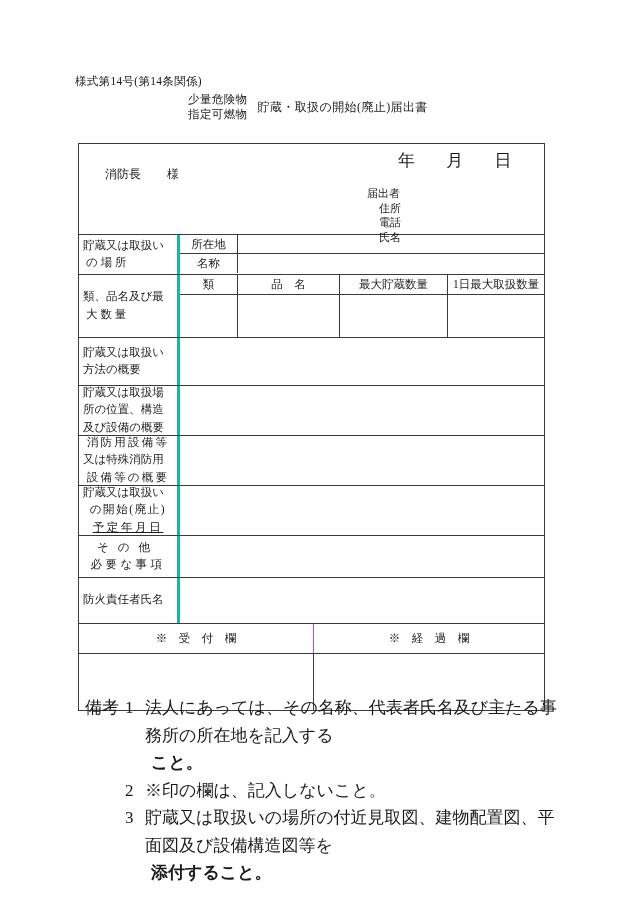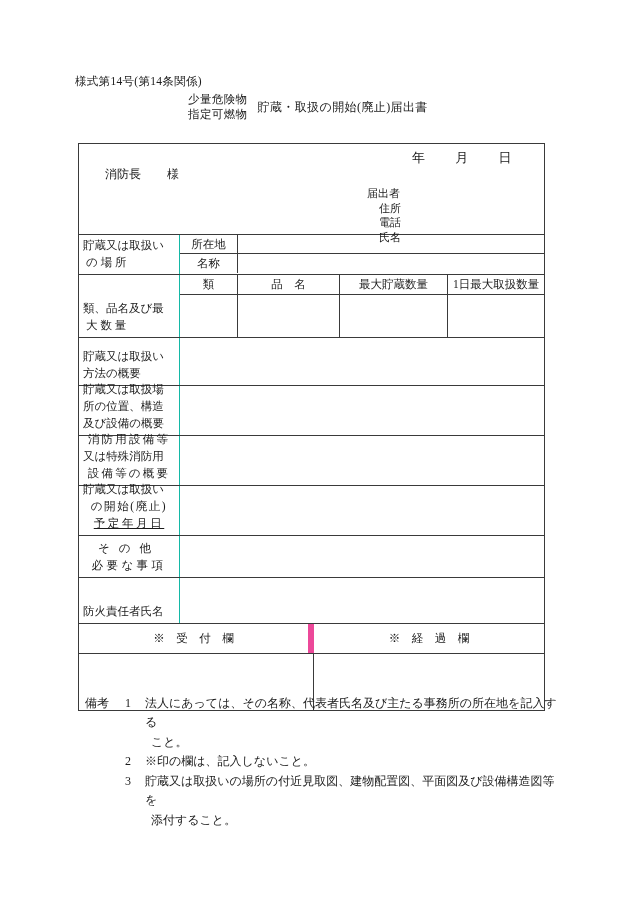--- a/index.html
+++ b/index.html
@@ -68,25 +68,25 @@
   .row {
     display: flex;
     border-bottom: 1px solid #3a3a3a;
     box-sizing: border-box;
   }
   .row:last-child { border-bottom: none; }
 
   .cell-label {
     width: 101px;
     flex: 0 0 101px;
-    border-right: 1px solid #14b8a6;
+    border-right: 3px solid #14b8a6;
     box-sizing: border-box;
     display: flex;
     flex-direction: column;
-    justify-content: flex-end;
+    justify-content: center;
     padding: 2px 4px;
     font-size: 11.5px;
     line-height: 1.5;
   }
   .cell-label .ln { display: block; white-space: nowrap; }
 
   
   .sp2 { display: flex; justify-content: space-between; padding: 0 1px; }
   .sp3 { display: flex; justify-content: space-between; padding: 0 3px; }
   .center { text-align: center; }
@@ -99,21 +99,21 @@
   
   .top-block {
     position: relative;
     height: 90px;
     box-sizing: border-box;
   }
   .date-line {
     position: absolute;
     right: 32px;
     top: 5px;
-    font-size: 13px;
+    font-size: 17px;
     letter-spacing: 0.5px;
     white-space: nowrap;
   }
   .date-line span { margin-left: 26px; }
   .date-line span:first-child { margin-left: 0; }
   .addressee {
     position: absolute;
     left: 26px;
     top: 22px;
     font-size: 12px;
@@ -188,21 +188,21 @@
     box-sizing: border-box;
   }
   .receipt-body {
     display: flex;
     height: 56px;
     box-sizing: border-box;
   }
   .rc-left {
     width: 235px;
     flex: 0 0 235px;
-    border-right: 6px solid #ec4899;
+    border-right: 1px solid #ec4899;
     box-sizing: border-box;
     display: flex;
     align-items: center;
     justify-content: center;
     font-size: 11.5px;
   }
   .rc-right {
     flex: 1 1 auto;
     box-sizing: border-box;
     display: flex;
@@ -217,34 +217,34 @@
     box-sizing: border-box;
   }
   .rc-blank-right { flex: 1 1 auto; }
 
   
   .notes {
     position: absolute;
     left: 85px;
     top: 694px;
     width: 480px;
-    font-size: 12px;
+    font-size: 17px;
     line-height: 1.62;
   }
   .note-row { display: flex; align-items: flex-start; }
   .note-head {
     flex: 0 0 40px;
     white-space: nowrap;
   }
   .note-num {
     flex: 0 0 20px;
     text-align: left;
   }
   .note-text { flex: 1 1 auto; }
-  .note-cont { padding-left: 66px; }
+  .note-cont { padding-left: 66px; font-weight: bold; }
   .note-indent { padding-left: 40px; display: flex; }
 </style>
 </head>
 <body>
 
 <div class="page">
 
   <div class="form-no">様式第14号(第14条関係)</div>
 
   <div class="title-block">

